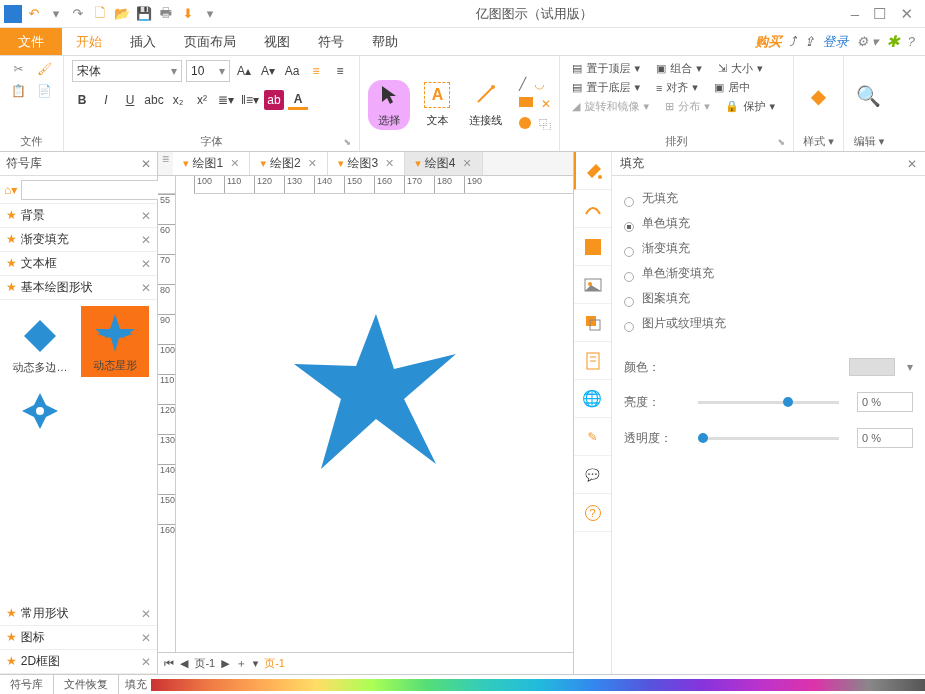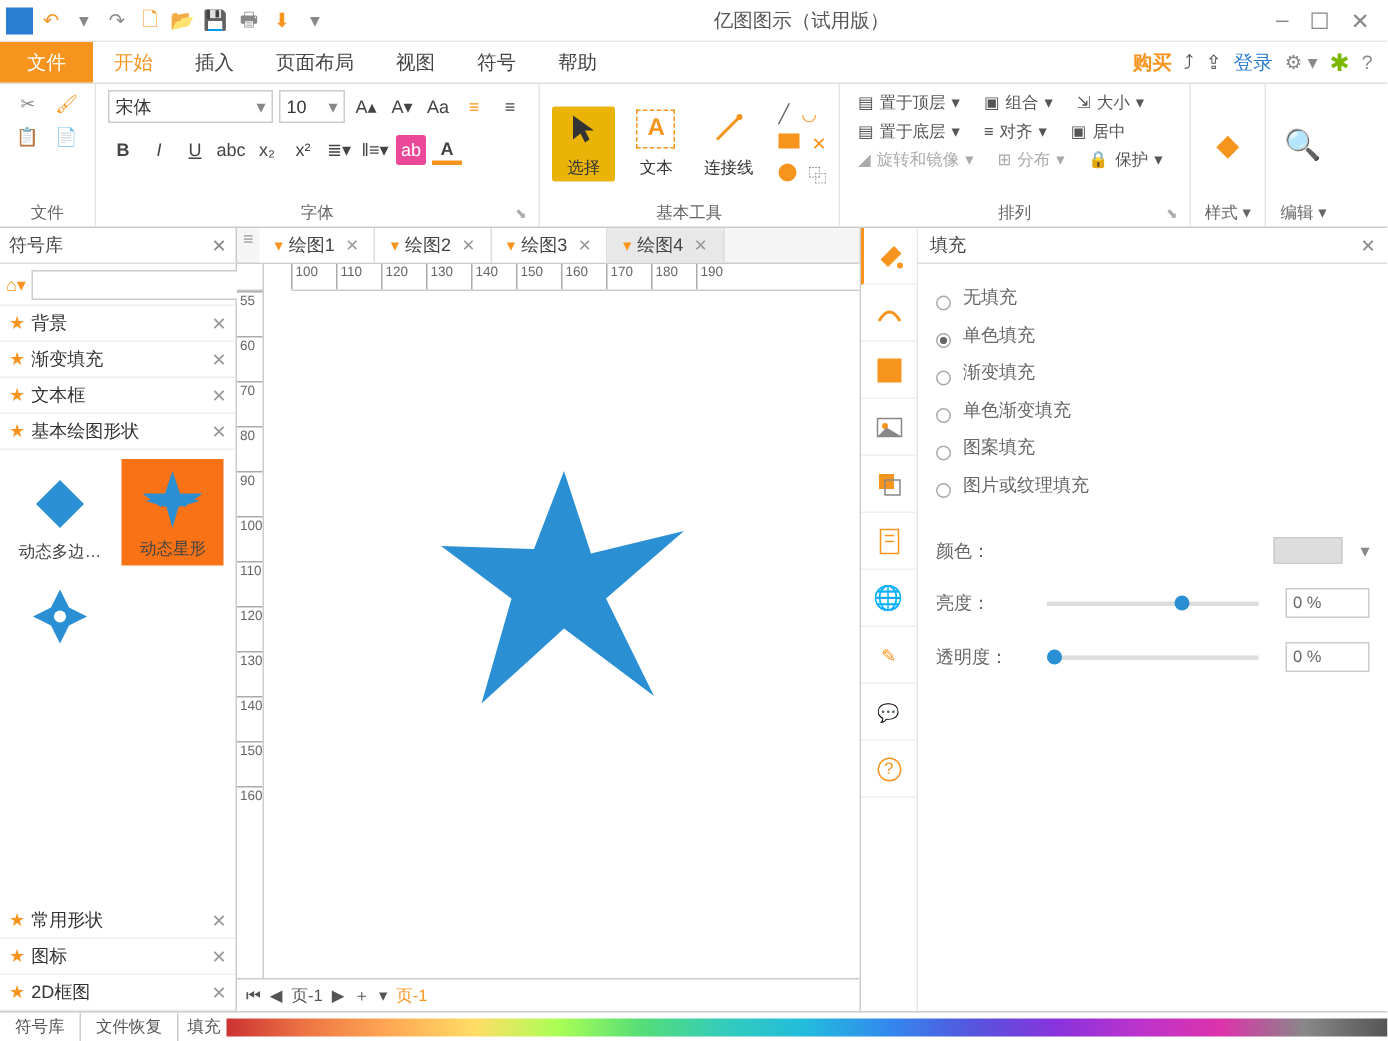--- a/index.html
+++ b/index.html
@@ -11,36 +11,36 @@
 .tb-qat .gray { color: #888; }
 .tb-title { flex: 1; text-align: center; color: #555; font-size: 13px; }
 .tb-win { display: flex; gap: 14px; color: #888; font-size: 15px; padding-right: 8px; }
 .tb-win span { cursor: pointer; }
 
 .menubar { height: 28px; background: #fff; display: flex; align-items: stretch; border-bottom: 1px solid #ddd; }
 .menu-file { background: #f7941e; color: #fff; padding: 0 18px; display: flex; align-items: center; font-size: 13px; }
 .menu-item { padding: 0 14px; display: flex; align-items: center; color: #444; font-size: 13px; cursor: pointer; }
 .menu-item.active { color: #f7941e; }
 .menu-right { margin-left: auto; display: flex; align-items: center; gap: 8px; padding-right: 10px; }
-.menu-right span { font-size: 13px; cursor: pointer; }
+.menu-right span { font-size: 13px; cursor: pointer; font-style: italic; }
 .buy { color: #f7941e; font-weight: bold; }
 .login { color: #2b7cd3; }
 .gear { color: #888; }
 
 .ribbon { height: 96px; background: #fff; display: flex; border-bottom: 1px solid #ccc; }
 .rgroup { border-right: 1px solid #e5e5e5; display: flex; flex-direction: column; padding: 4px 8px 2px; }
 .rgroup-body { flex: 1; display: flex; gap: 6px; align-items: center; }
 .rgroup-label { text-align: center; color: #666; font-size: 11px; padding-top: 2px; position: relative; }
 .rgroup-label .dlg { position: absolute; right: 0; bottom: 2px; color: #aaa; font-size: 9px; }
 .ricon { width: 18px; height: 18px; display: inline-flex; align-items: center; justify-content: center; color: #f7941e; }
 .font-combo { border: 1px solid #ccc; height: 22px; padding: 0 4px; font-size: 12px; display: flex; align-items: center; background: #fff; }
 .font-row { display: flex; gap: 4px; align-items: center; margin-bottom: 4px; }
 .font-btn { width: 20px; height: 20px; display: inline-flex; align-items: center; justify-content: center; color: #444; font-size: 12px; }
 .tool-big { width: 44px; display: flex; flex-direction: column; align-items: center; gap: 2px; padding: 2px; }
-.tool-big.sel { background: #eab308; border-radius: 2px; align-items: center; }
+.tool-big.sel { background: #f0abfc; border-radius: 14px; align-items: center; }
 .tool-big .bigicon { width: 26px; height: 26px; display: flex; align-items: center; justify-content: center; }
 .tool-big .lbl { font-size: 11px; color: #333; margin-top: 3px; }
 .arr-item { display: flex; align-items: center; gap: 4px; font-size: 11px; color: #555; padding: 1px 4px; }
 
 .workspace { display: flex; height: 522px; }
 .leftpane { width: 158px; border-right: 1px solid #ccc; display: flex; flex-direction: column; background: #fff; }
 .lp-header { height: 24px; border-bottom: 1px solid #ddd; display: flex; align-items: center; padding: 0 6px; justify-content: space-between; color: #444; }
 .lp-search { height: 28px; display: flex; align-items: center; padding: 2px 4px; gap: 4px; border-bottom: 1px solid #eee; }
 .lp-search input { flex: 1; border: 1px solid #ccc; height: 20px; padding: 0 4px; font-size: 11px; }
 .lp-cat { height: 24px; display: flex; align-items: center; justify-content: space-between; padding: 0 6px; border-bottom: 1px solid #eee; font-size: 12px; color: #333; }
@@ -170,21 +170,21 @@
             <i>I</i>
           </span>
         <span class="font-btn">
             <u>U</u>
           </span>
         <span class="font-btn">abc</span>
         <span class="font-btn">x₂</span>
         <span class="font-btn">x²</span>
         <span class="font-btn">≣▾</span>
         <span class="font-btn">‖≡▾</span>
-        <span class="font-btn" style="background:#ec4899;color:#fff;border-radius:2px">ab</span>
+        <span class="font-btn" style="background:#be185d;color:#fff;border-radius:2px">ab</span>
         <span class="font-btn" style="border-bottom:3px solid #f7941e">
             <b>A</b>
           </span>
       </div>
     </div>
     <div class="rgroup-label"><span>字体</span><span class="dlg">⬊</span></div>
   </div>
 
   <div class="rgroup" style="width:200px">
     <div class="rgroup-body">
@@ -217,21 +217,20 @@
         <div style="display:flex;gap:8px">
           <span style="width:14px;height:10px;background:#f7941e;display:inline-block"></span>
           <span style="color:#f7941e">✕</span>
         </div>
         <div style="display:flex;gap:8px">
           <span style="width:12px;height:12px;background:#f7941e;border-radius:50%;display:inline-block"></span>
           <span style="color:#666">⿻</span>
         </div>
       </div>
     </div>
-    <div class="rgroup-label">基本工具</div>
   </div>
 
   <div class="rgroup" style="width:234px">
     <div class="rgroup-body" style="flex-direction:column;align-items:stretch;gap:2px">
       <div style="display:flex;gap:8px">
         <div class="arr-item">▤ <span>置于顶层</span> ▾</div>
         <div class="arr-item">▣ <span>组合</span> ▾</div>
         <div class="arr-item">⇲ <span>大小</span> ▾</div>
       </div>
       <div style="display:flex;gap:8px">

